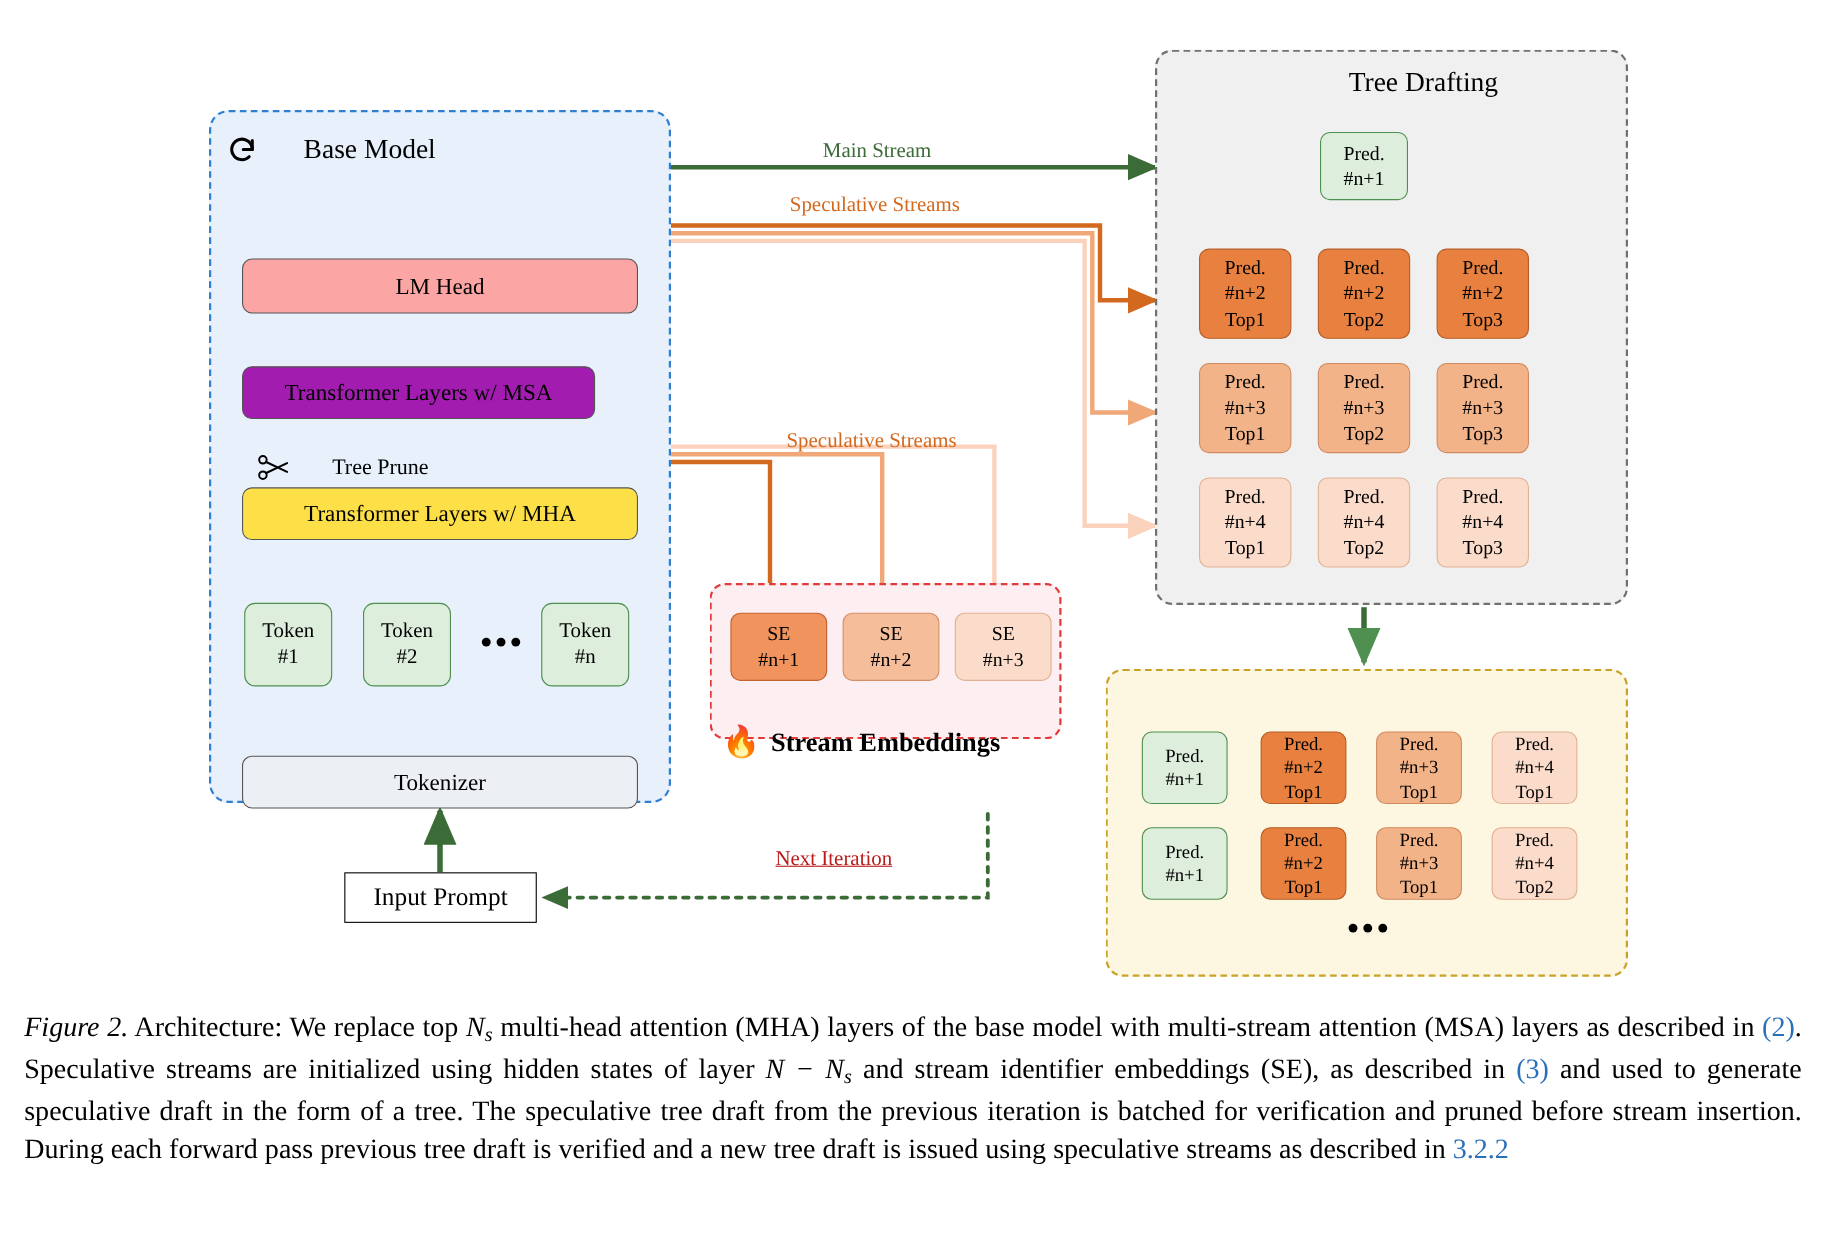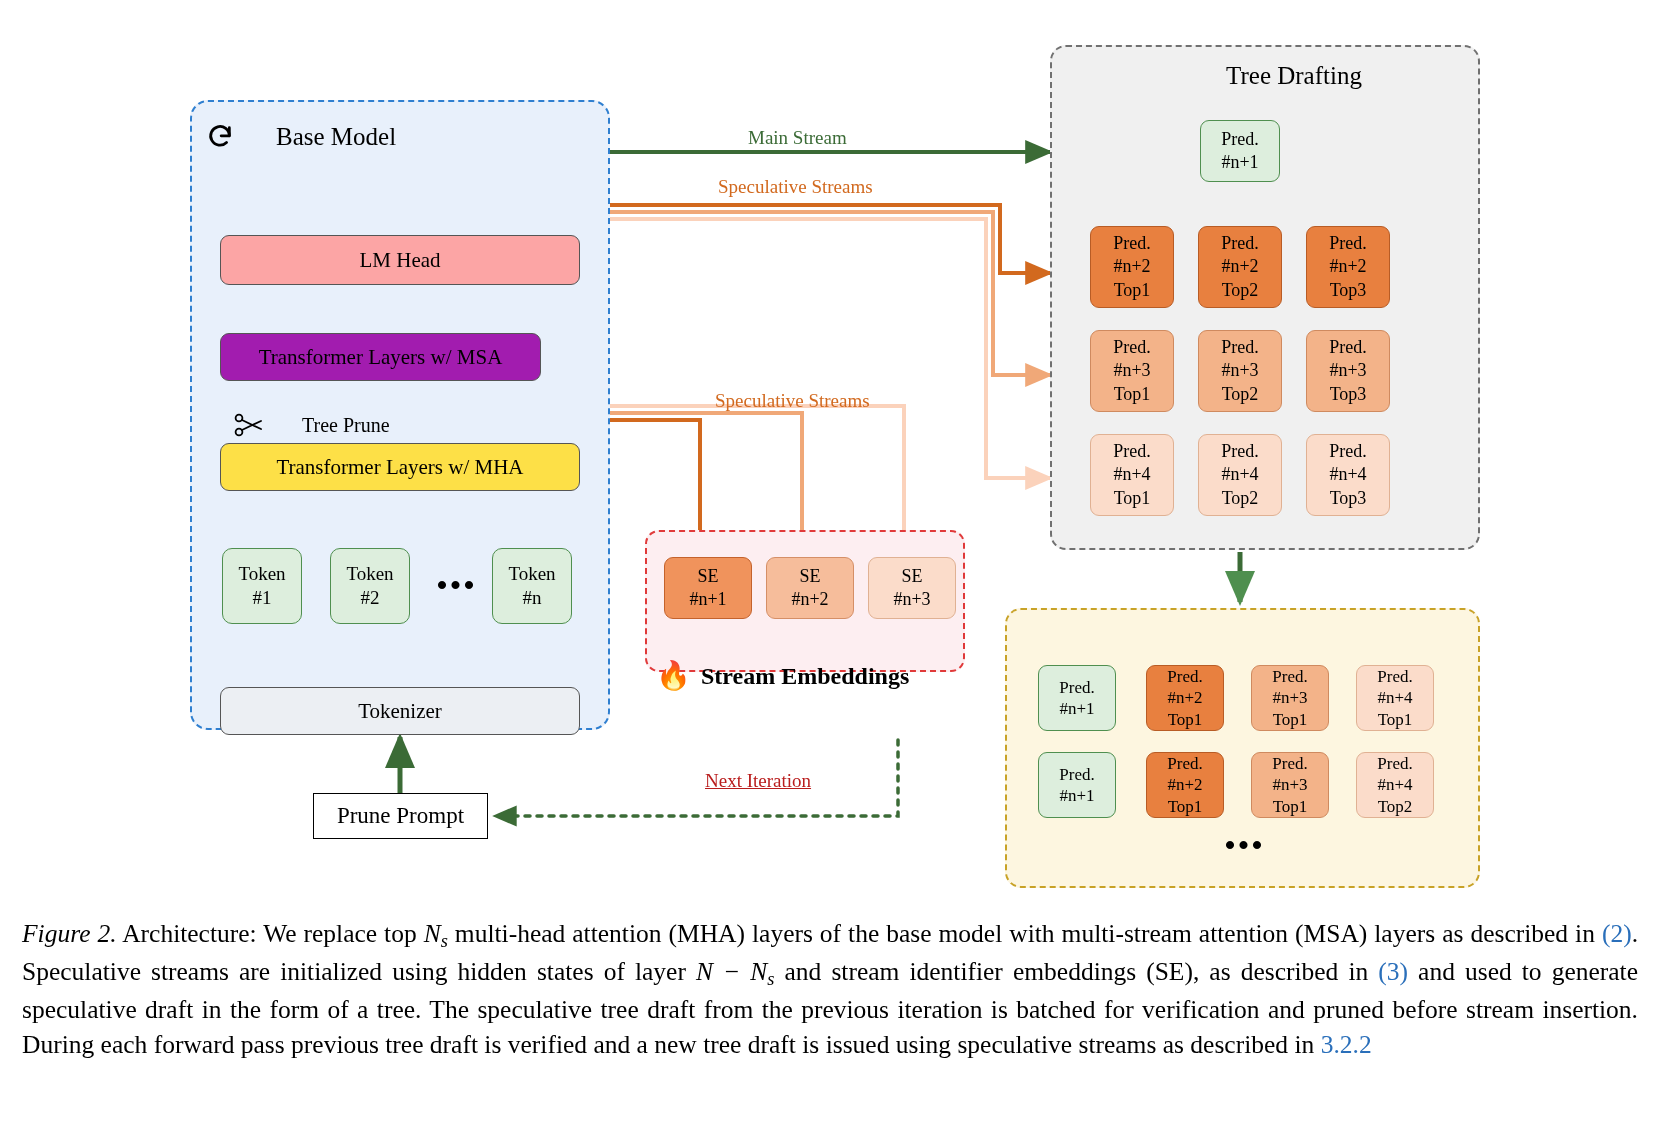--- a/index.html
+++ b/index.html
@@ -326,21 +326,21 @@
   <div class="box token token2">
     <span>Token</span>
     <span>#2</span>
   </div>
   <div class="box token-dots">•••</div>
   <div class="box token token3">
     <span>Token</span>
     <span>#n</span>
   </div>
 
-  <div class="box input-prompt">Prune Prompt</div>
+  <div class="box input-prompt">Input Prompt</div>
 
   <div class="box panel-se"></div>
   <div class="box se se1">
     <span>SE</span>
     <span>#n+1</span>
   </div>
   <div class="box se se2">
     <span>SE</span>
     <span>#n+2</span>
   </div>

